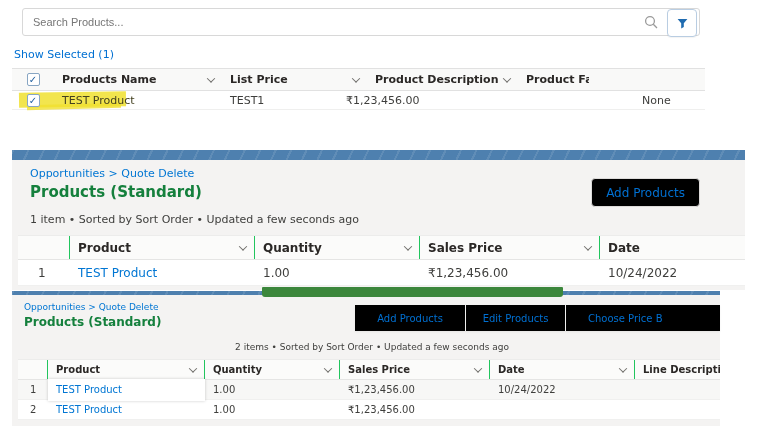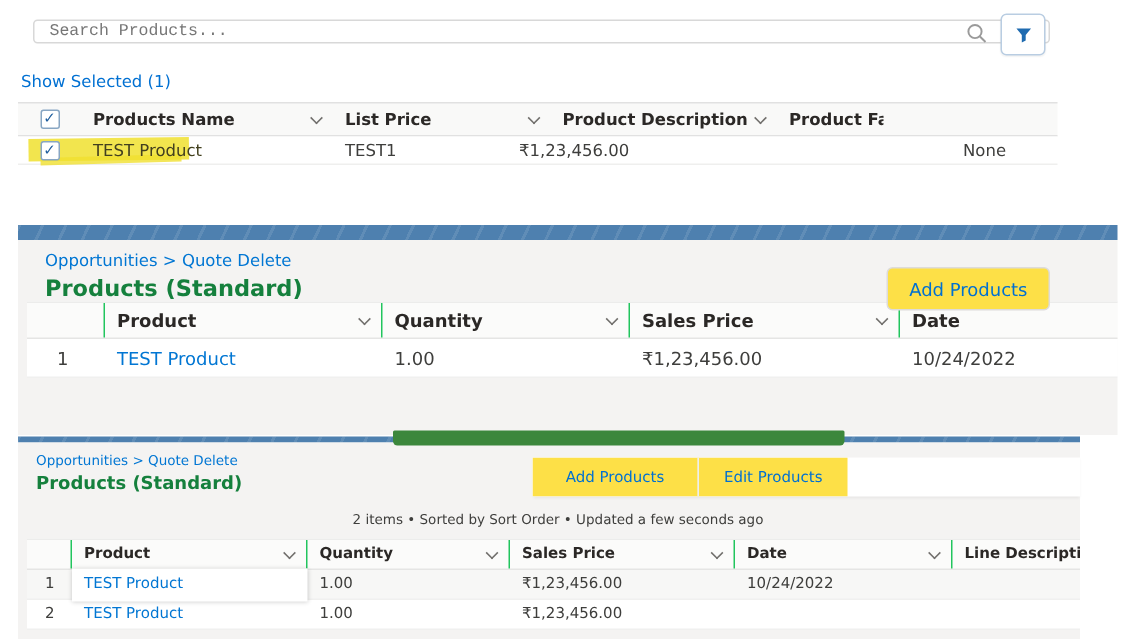--- a/index.html
+++ b/index.html
@@ -2,23 +2,23 @@
 <html><head>
 <meta charset="utf-8">
 <style>
   * { margin:0; padding:0; box-sizing:border-box; }
   html,body { width:759px; height:426px; background:#fff; overflow:hidden;
     font-family:"DejaVu Sans","Liberation Sans",sans-serif; }
 
   
   .s1 { position:absolute; left:12px; top:5px; width:693px; background:#fff; }
   .searchwrap { position:relative; margin:3px 0 0 10px; width:678px; height:29px; }
-  .search-input { width:100%; height:16px; border:1px solid #d8d8d8; border-radius:3px;
+  .search-input { width:100%; height:28px; border:1px solid #d8d8d8; border-radius:3px;
     padding:0 72px 0 10px; font-size:11px; color:#444; outline:none;
-    font-family:Liberation Mono, monospace; }
+    font-family:Liberation Sans, sans-serif; }
   .search-input::placeholder { color:#767676; }
   .search-icon { position:absolute; right:42px; top:7px; width:14px; height:14px; }
   .filter-btn { position:absolute; right:3px; top:1px; width:30px; height:28px;
     background:#fff; border:1px solid #b9cde2; border-radius:4px;
     display:flex; align-items:center; justify-content:center; cursor:pointer;
     box-shadow:0 1px 1px rgba(0,0,0,.05); }
   .show-selected { display:inline-block; margin:11px 0 7px 2px; font-size:11px;
     color:#0070d2; cursor:pointer; text-decoration:none; }
 
   .thead1 { display:flex; align-items:center; height:23px; background:#f9f9f8;
@@ -47,21 +47,21 @@
     background:#f0e02f; opacity:.8; transform:rotate(-1.6deg); z-index:1; }
   .hl-text { color:#43401f; z-index:2; }
 
   
   .bluebar { width:100%; background:#4e80af;
     background-image:repeating-linear-gradient(115deg, rgba(255,255,255,.10) 0 2px, rgba(255,255,255,0) 2px 14px); }
   .panel { background:#f4f3f2; position:relative; }
   .crumb { color:#0176d3; cursor:pointer; }
   .ptitle { font-weight:bold; color:#15803d; }
   .pstatus { color:#3e3e3c; }
-  .btn { background:#fde047; border:1px solid #dddbda; border-radius:4px;
+  .btn { background:#000000; border:1px solid #dddbda; border-radius:4px;
     color:#0070d2; cursor:pointer; display:flex; align-items:center; justify-content:center;
     font-family:"DejaVu Sans","Liberation Sans",sans-serif; }
   .link { color:#0176d3; cursor:pointer; }
   .sepr { border-right:1px solid #22c55e; }
 
   
   .s2 { position:absolute; left:12px; top:150px; width:733px; height:140px; }
   .s2 .bluebar { height:10px; }
   .s2 .panel { height:130px; }
   .s2 .crumb { display:inline-block; font-size:11px; margin:7px 0 0 18px; }
@@ -154,20 +154,21 @@
   </div>
   <div class="s1-spacer"></div>
 </div>
 
 <div class="s2">
   <div class="bluebar"></div>
   <div class="panel">
     <a class="crumb">Opportunities &gt; Quote Delete</a>
     <div class="ptitle">Products (Standard)</div>
     <button class="btn btn-addprod">Add Products</button>
+    <div class="pstatus">1 item • Sorted by Sort Order • Updated a few seconds ago</div>
 
     <div class="tbl2">
       <div class="thead2">
         <div class="c w2-num sepr"></div>
         <div class="c hc w2-prod sepr">
           <span>Product</span>
           <span class="chev"></span>
         </div>
         <div class="c hc w2-qty sepr">
           <span>Quantity</span>
@@ -196,20 +197,21 @@
 
 <div class="s3">
   <div class="toast-bar"></div>
   <div class="bluebar"></div>
   <div class="panel">
     <a class="crumb">Opportunities &gt; Quote Delete</a>
     <div class="ptitle">Products (Standard)</div>
     <div class="btnstrip">
       <button class="btn bs-1">Add Products</button>
       <button class="btn bs-2">Edit Products</button>
+      <button class="btn bs-3">Choose Price B</button>
     </div>
     <div class="pstatus">2 items • Sorted by Sort Order • Updated a few seconds ago</div>
 
     <div class="tbl3">
       <div class="thead3">
         <div class="c w3-num sepr"></div>
         <div class="c hc w3-prod sepr">
           <span>Product</span>
           <span class="chev"></span>
         </div>

